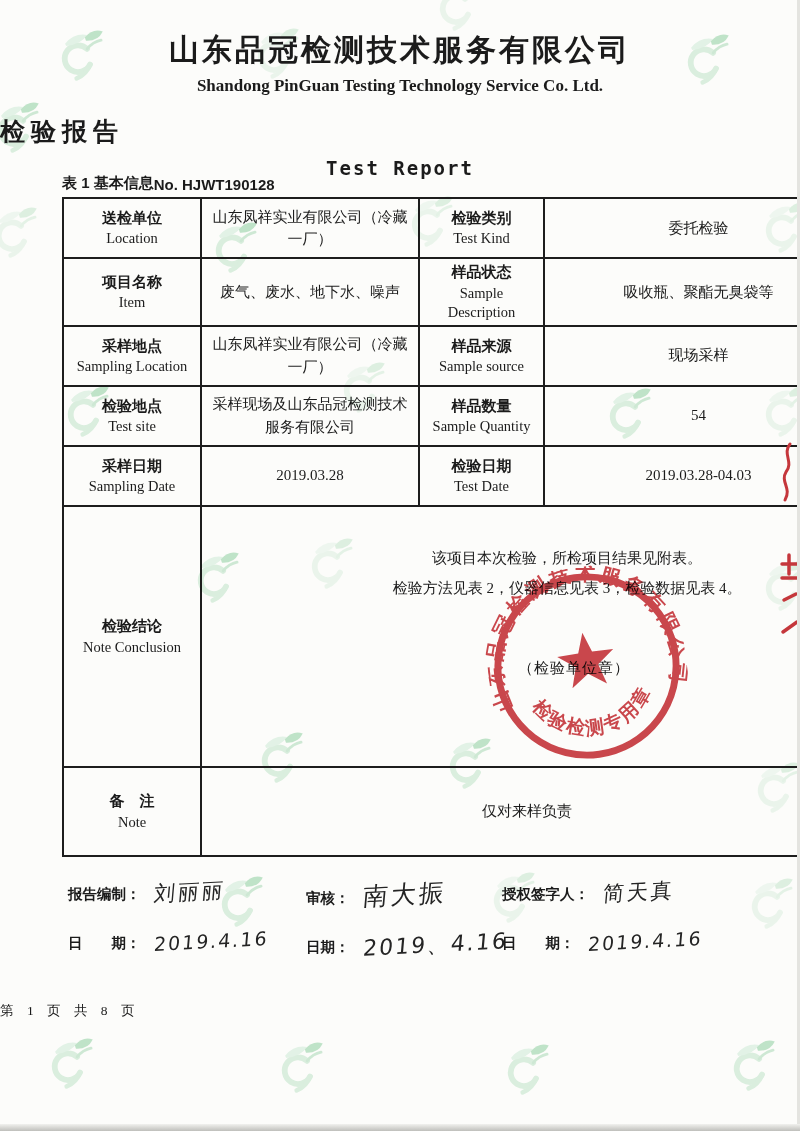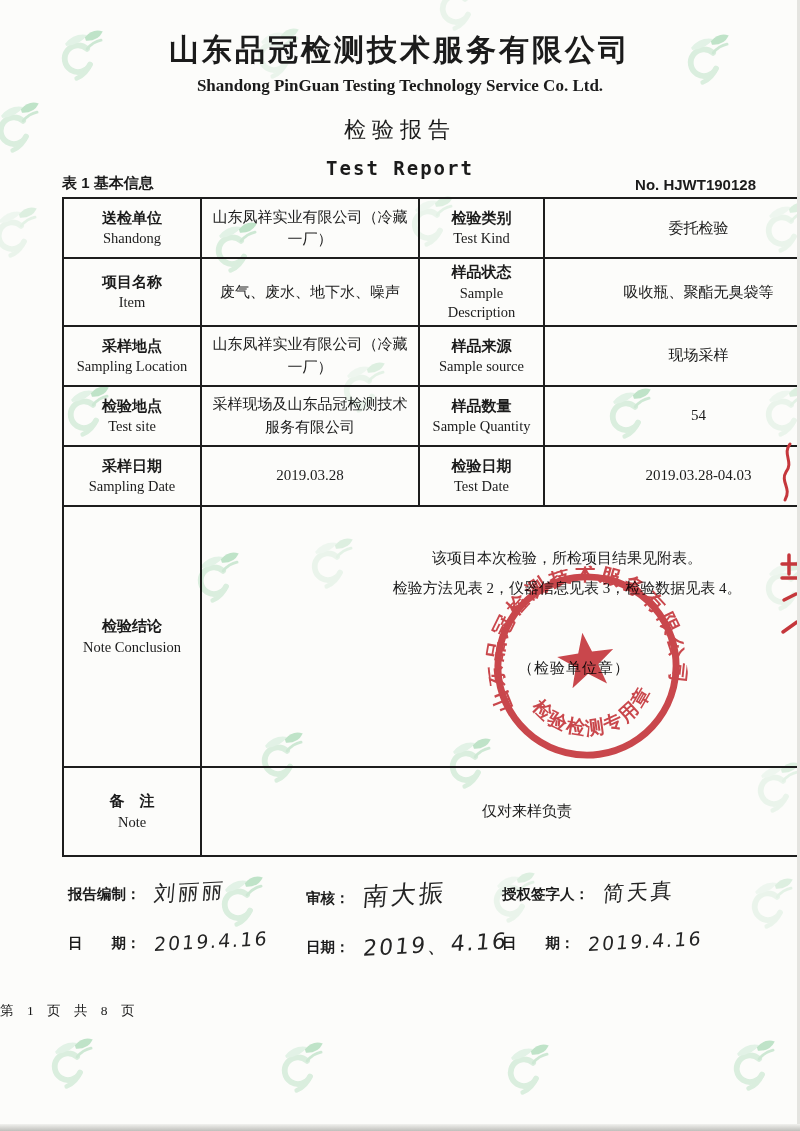--- a/index.html
+++ b/index.html
@@ -12,26 +12,26 @@
   .wm-layer{position:absolute;inset:0;z-index:0;}
   .wm{position:absolute;width:58px;height:58px;opacity:.55;}
   .wm.faint{opacity:.28;}
   .content{position:absolute;inset:0;z-index:2;}
 
   
   .company-cn{position:absolute;top:30px;left:0;width:100%;text-align:center;
     font-family:"Liberation Sans",sans-serif;font-weight:700;font-size:30px;letter-spacing:3px;}
   .company-en{position:absolute;top:76px;left:0;width:100%;text-align:center;
     font-weight:700;font-size:17px;}
-  .title-cn{position:absolute;top:115px;left:0;width:100%;text-align:center;
-    font-family:"Liberation Sans",sans-serif;font-weight:400;font-size:22px;letter-spacing:6px;}
+  .title-cn{position:absolute;top:115px;left:0;width:100%;text-align:left;
+    font-family:"Liberation Sans",sans-serif;font-weight:700;font-size:25px;letter-spacing:6px;}
   .title-en{position:absolute;top:157px;left:0;width:100%;text-align:center;
     font-family:"DejaVu Sans Mono",monospace;font-weight:700;font-size:19px;letter-spacing:2px;}
   .caption-row{position:absolute;top:174px;left:62px;width:694px;display:flex;
-    justify-content:space-between;align-items:flex-end;font-weight:700;font-size:15px;}
+    align-items:flex-end;font-weight:700;font-size:15px;}
   .caption-row .cap{font-family:"Liberation Sans",sans-serif;}
 
   
   table.info{position:absolute;top:197px;left:62px;width:792px;
     border-collapse:collapse;table-layout:fixed;background:transparent;}
   table.info td{border:2px solid #1d1d1d;text-align:center;vertical-align:middle;
     padding:2px 8px;font-size:15px;line-height:1.5;}
   td .cn{font-family:"Liberation Sans",sans-serif;font-weight:700;font-size:15px;line-height:1.5;}
   td .en{font-size:14.5px;line-height:1.35;}
   tr.r{height:60px;}
@@ -175,21 +175,21 @@
     <colgroup>
         <col style="width:138px">
         <col style="width:218px">
         <col style="width:125px">
         <col>
       </colgroup>
     <tbody>
       <tr class="r">
         <td>
             <div class="cn">送检单位</div>
-            <div class="en">Shandong</div>
+            <div class="en">Location</div>
           </td>
         <td>山东凤祥实业有限公司（冷藏一厂）</td>
         <td>
             <div class="cn">检验类别</div>
             <div class="en">Test Kind</div>
           </td>
         <td>委托检验</td>
       </tr>
       <tr class="r">
         <td>

